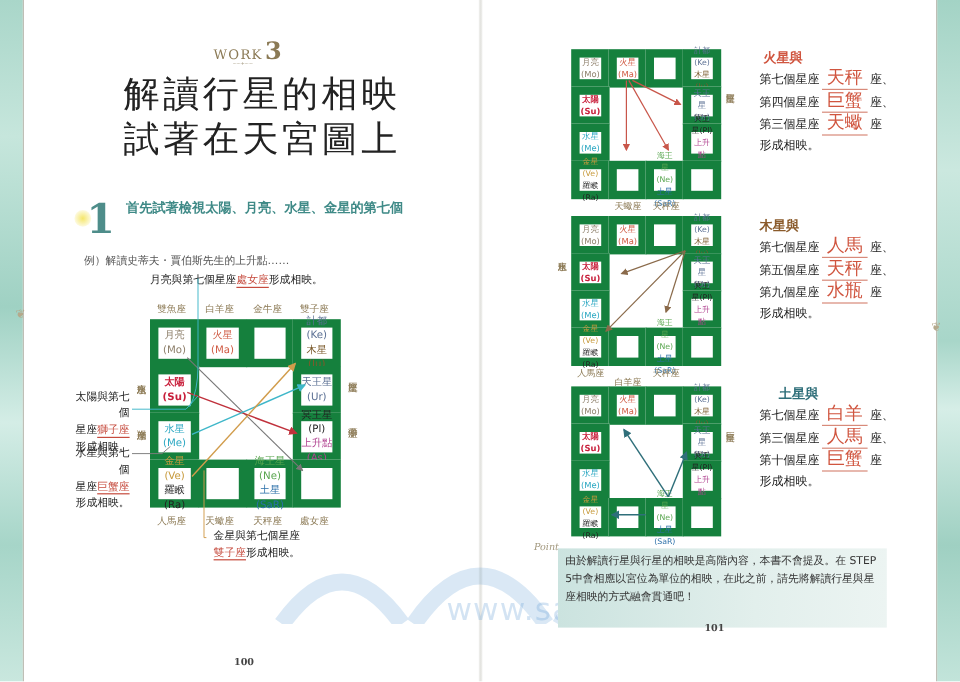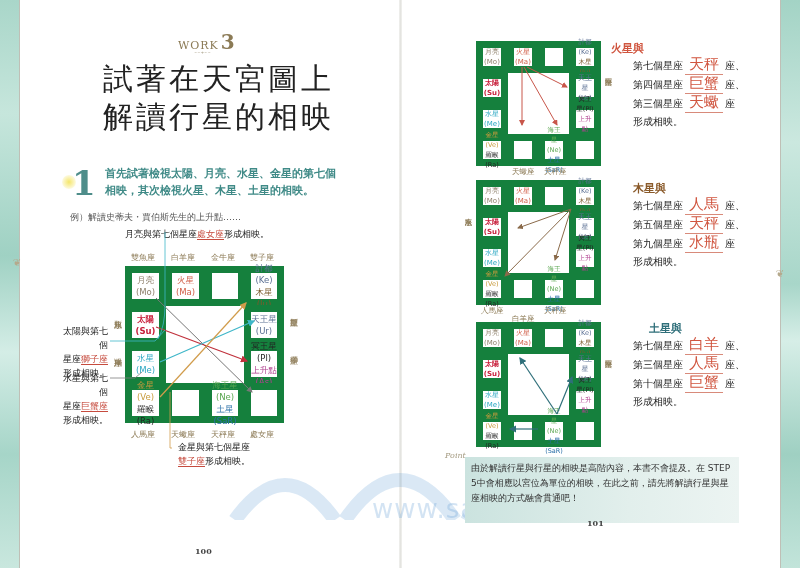--- a/index.html
+++ b/index.html
@@ -62,29 +62,28 @@
 <svg class="wm" viewBox="0 0 350 70">
   <path d="M10 70 Q60 0 110 70" fill="none" stroke="#6fa6d8" stroke-width="14"></path>
   <path d="M120 70 Q175 -10 230 70" fill="none" stroke="#6fa6d8" stroke-width="14"></path>
   <path d="M240 70 Q270 20 300 70" fill="none" stroke="#6fa6d8" stroke-width="10"></path>
 </svg>
 <div class="wm-text">www.sanmin.com.tw</div>
 
 <div class="work"><span>WORK</span><b>3</b></div>
 <div class="work-sub">~~+~~</div>
 <div class="title">
+  <div>解讀行星的相映</div>
   <div>試著在天宮圖上</div>
-  <div>解讀行星的相映</div>
 </div>
 
 <div class="step-glow"></div>
 <div class="step-num">1</div>
 <div class="step-text">
   <div>首先試著檢視太陽、月亮、水星、金星的第七個</div>
-  <div>相映，其次檢視火星、木星、土星的相映。</div>
 </div>
 <div class="example">例）解讀史蒂夫・賈伯斯先生的上升點……</div>
 
 <div class="note" style="left:125px;top:227px;">
   <span>月亮與第七個星座</span><span class="hl">處女座</span><span>形成相映。</span>
 </div>
 
 <div class="note" style="left:58px;top:324px;text-align:right;width:50px;">
   <div>太陽與第七個</div>
   <div><span>星座</span><span class="hl">獅子座</span></div>
@@ -320,21 +319,21 @@
 
   <line x1="571" y1="209" x2="518" y2="228" stroke="#8a6a4a" stroke-width="1" marker-end="url(#ah2)"></line>
   <line x1="571" y1="209" x2="555" y2="260" stroke="#8a6a4a" stroke-width="1" marker-end="url(#ah2)"></line>
   <line x1="571" y1="209" x2="505" y2="276" stroke="#8a6a4a" stroke-width="1" marker-end="url(#ah2)"></line>
 
   <line x1="557" y1="414" x2="520" y2="358" stroke="#2f6f7a" stroke-width="1.2" marker-end="url(#ah2)"></line>
   <line x1="557" y1="414" x2="572" y2="377" stroke="#2f6f7a" stroke-width="1.2" marker-end="url(#ah2)"></line>
   <line x1="538" y1="429" x2="510" y2="429" stroke="#2f6f7a" stroke-width="1.2" marker-end="url(#ah2)"></line>
 </svg>
 
-<div class="rhead" style="left:611px;top:41px;color:#d0553f;">火星與</div>
+<div class="rhead" style="left:636px;top:41px;color:#d0553f;">火星與</div>
 <div class="rline" style="left:633px;top:55px;"><span>第七個星座</span><span class="blank">天秤</span><span>座、</span></div>
 <div class="rline" style="left:633px;top:74px;"><span>第四個星座</span><span class="blank">巨蟹</span><span>座、</span></div>
 <div class="rline" style="left:633px;top:93px;"><span>第三個星座</span><span class="blank">天蠍</span><span>座</span></div>
 <div class="rline" style="left:633px;top:112px;">形成相映。</div>
 
 <div class="rhead" style="left:633px;top:181px;color:#8a5a2a;">木星與</div>
 <div class="rline" style="left:633px;top:195px;"><span>第七個星座</span><span class="blank">人馬</span><span>座、</span></div>
 <div class="rline" style="left:633px;top:214px;"><span>第五個星座</span><span class="blank">天秤</span><span>座、</span></div>
 <div class="rline" style="left:633px;top:233px;"><span>第九個星座</span><span class="blank">水瓶</span><span>座</span></div>
 <div class="rline" style="left:633px;top:252px;">形成相映。</div>

